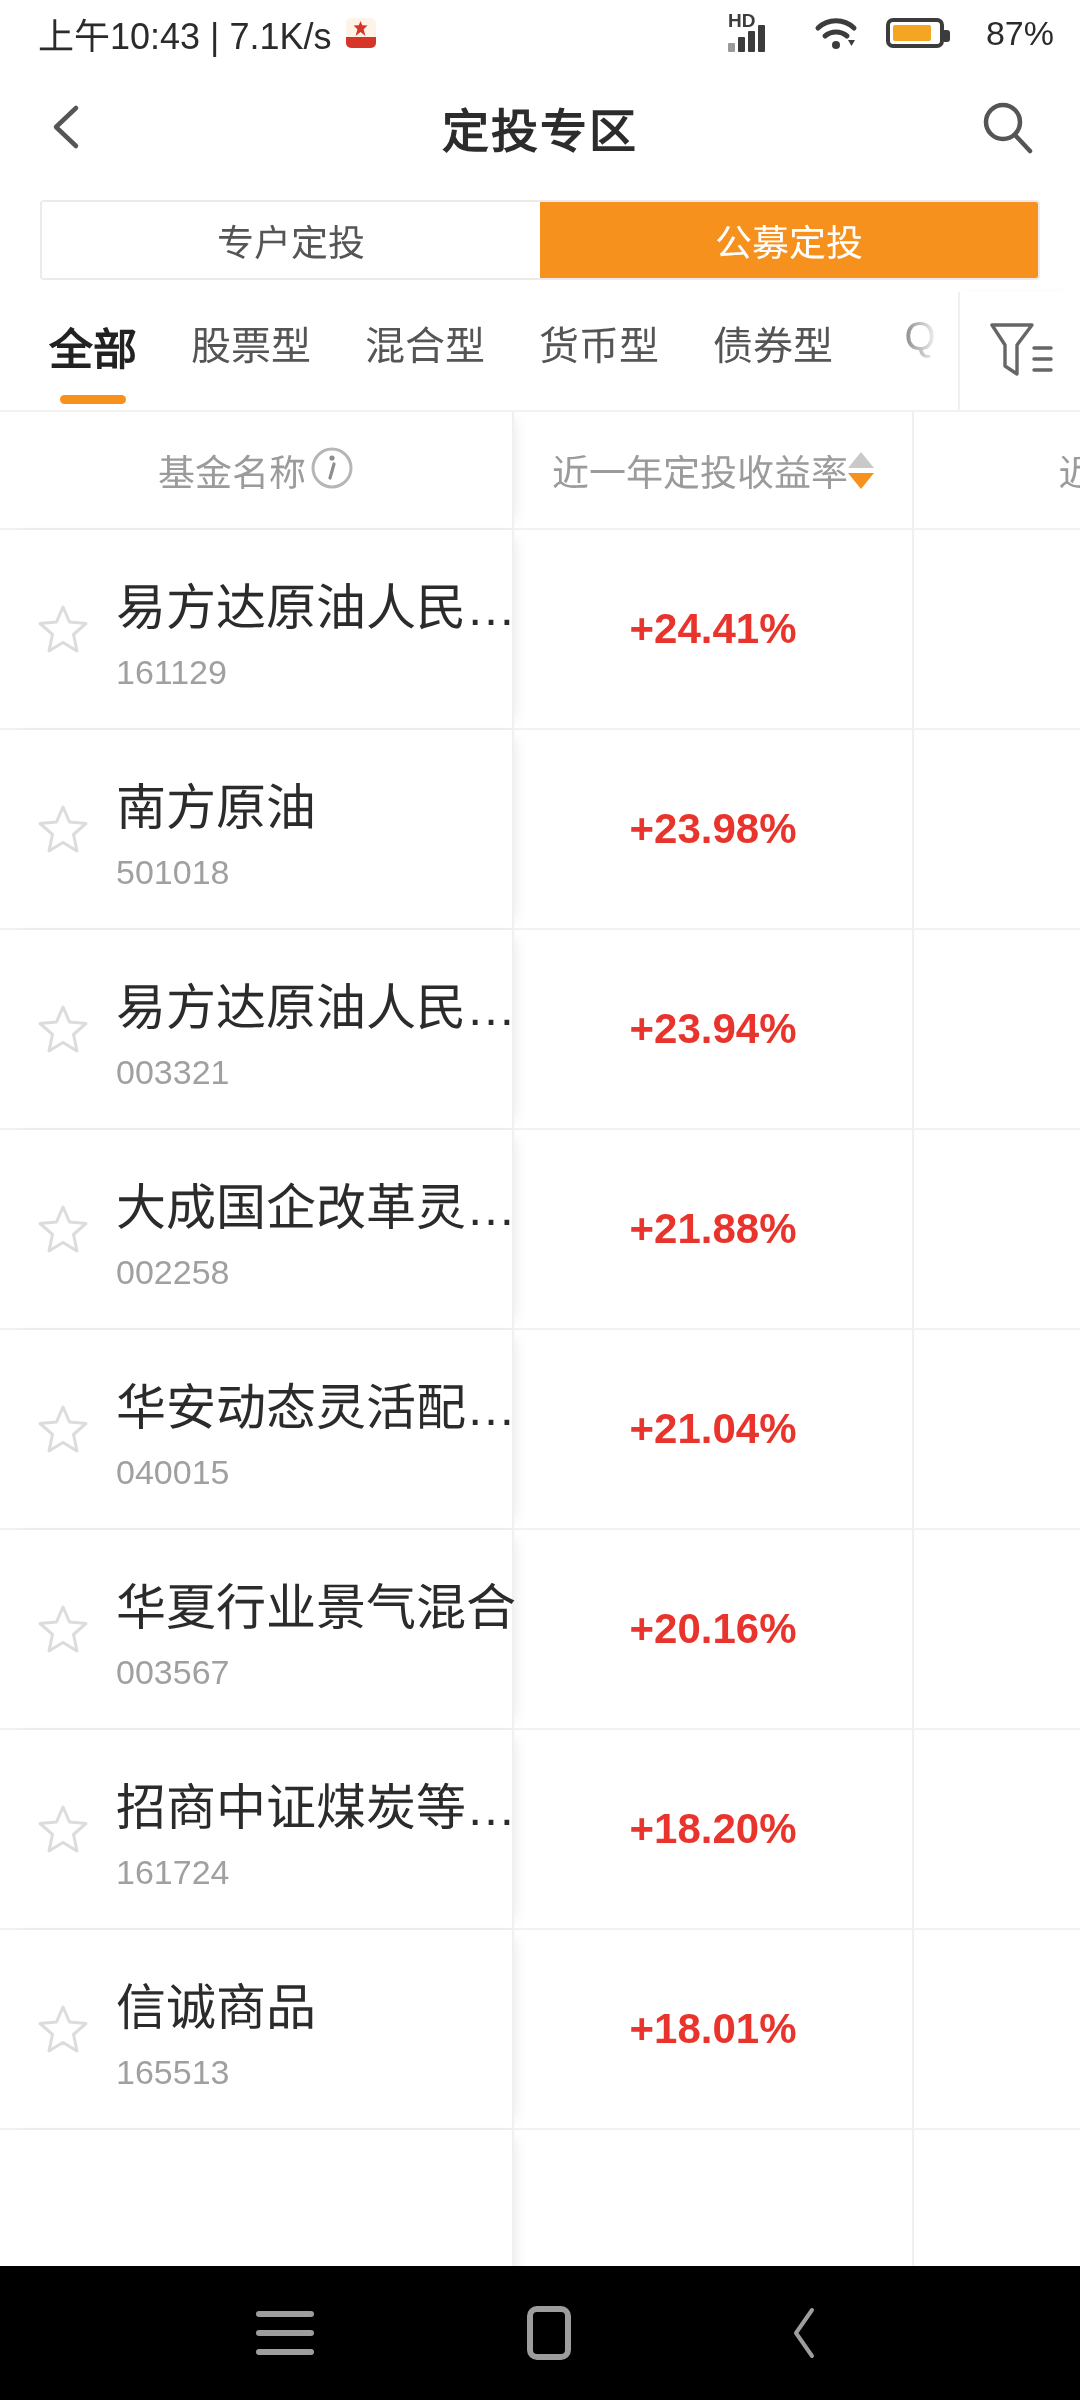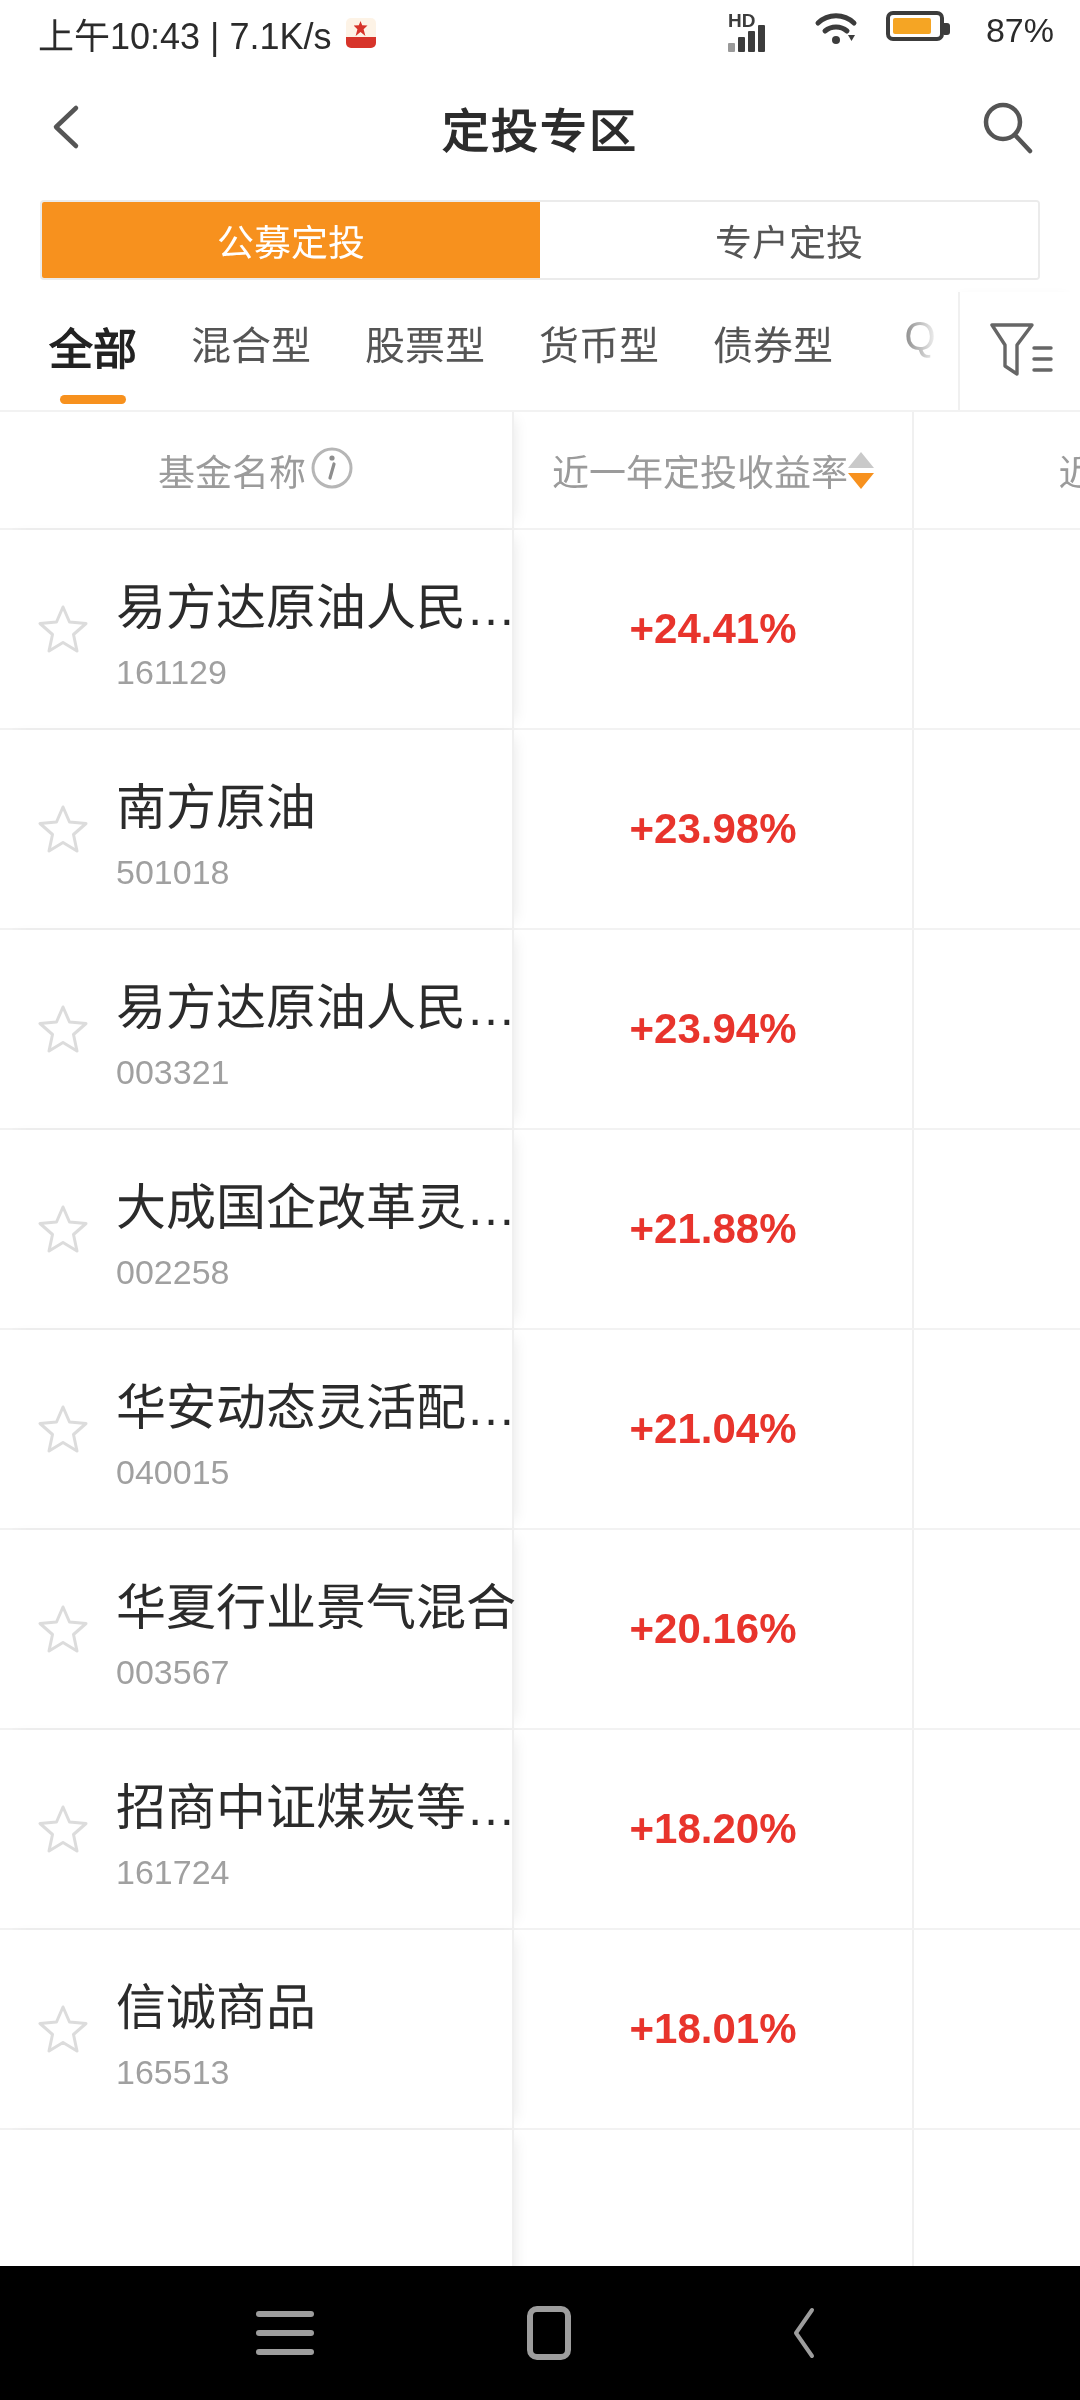--- a/index.html
+++ b/index.html
@@ -35,21 +35,21 @@
     border-radius:5px;
     background:linear-gradient(#fdf3e6 0%, #fdf3e6 62%, #d7342a 62%, #d7342a 100%);
     position:relative; overflow:hidden;
     flex:0 0 30px;
   }
   .sb-appicon::before {
     content:""; position:absolute; left:8px; top:3px;
     width:14px; height:15px; background:#d7342a;
     clip-path:polygon(50% 0%,62% 28%,100% 30%,72% 55%,85% 100%,50% 74%,15% 100%,28% 55%,0% 30%,38% 28%);
   }
-  .sb-right { margin-left:auto; display:flex; gap:28px; }
+  .sb-right { margin-left:auto; display:flex; align-items:center; gap:28px; }
   .sb-hdsig { position:relative; width:58px; height:44px; }
   .sb-hd {
     position:absolute; left:0; top:0;
     font-size:19px; font-weight:bold; color:#3c3c3c; line-height:19px;
   }
   .sb-bars { position:absolute; left:0; bottom:3px; display:flex; align-items:flex-end; gap:3px; }
   .sb-bars i { display:block; width:7px; background:#3c3c3c; border-radius:1px; }
   .sb-bars i:nth-child(1){ height:9px; background:#9a9a9a; }
   .sb-bars i:nth-child(2){ height:15px; }
   .sb-bars i:nth-child(3){ height:21px; }
@@ -241,37 +241,37 @@
     <span class="search-btn">
       <svg viewBox="0 0 58 58" width="58" height="58" aria-hidden="true">
         <circle cx="25" cy="24" r="17" fill="none" stroke="#555" stroke-width="4.5"></circle>
         <line x1="37" y1="37" x2="52" y2="53" stroke="#555" stroke-width="4.5" stroke-linecap="round"></line>
       </svg>
     </span>
   </div>
 
   <div class="segwrap">
     <div class="seg">
+      <div class="seg-item">专户定投</div>
       <div class="seg-item active">公募定投</div>
-      <div class="seg-item">专户定投</div>
     </div>
   </div>
 
   <div class="tabsrow">
     <div class="tabs-scroll">
       <div class="tab active">
         <span>全部</span>
         <span class="tab-underline"></span>
       </div>
       <div class="tab">
+        <span>股票型</span>
+        <span class="tab-underline"></span>
+      </div>
+      <div class="tab">
         <span>混合型</span>
-        <span class="tab-underline"></span>
-      </div>
-      <div class="tab">
-        <span>股票型</span>
         <span class="tab-underline"></span>
       </div>
       <div class="tab">
         <span>货币型</span>
         <span class="tab-underline"></span>
       </div>
       <div class="tab">
         <span>债券型</span>
         <span class="tab-underline"></span>
       </div>

